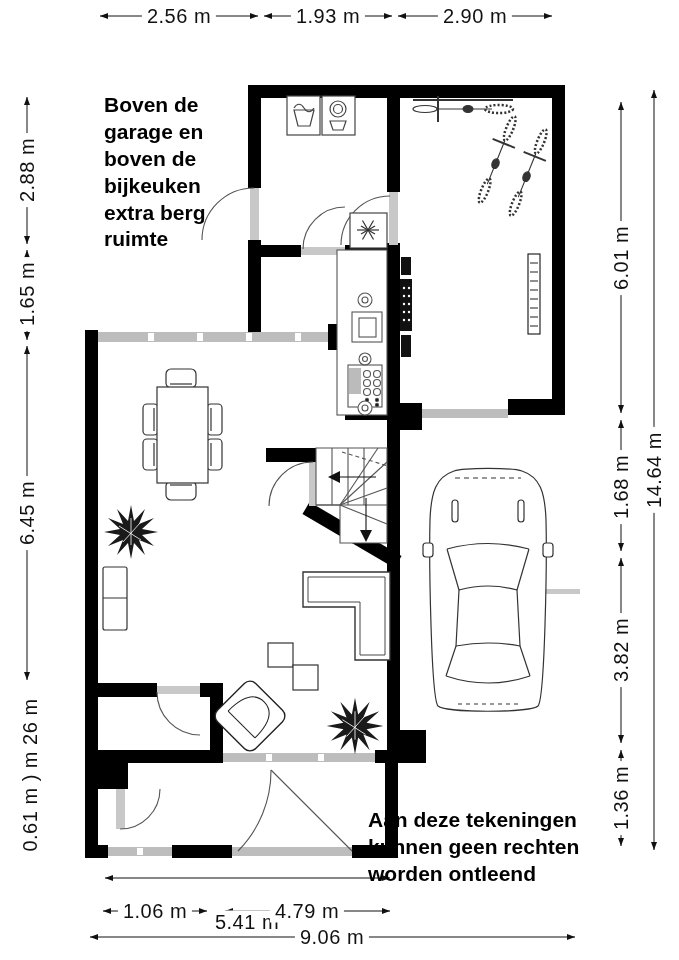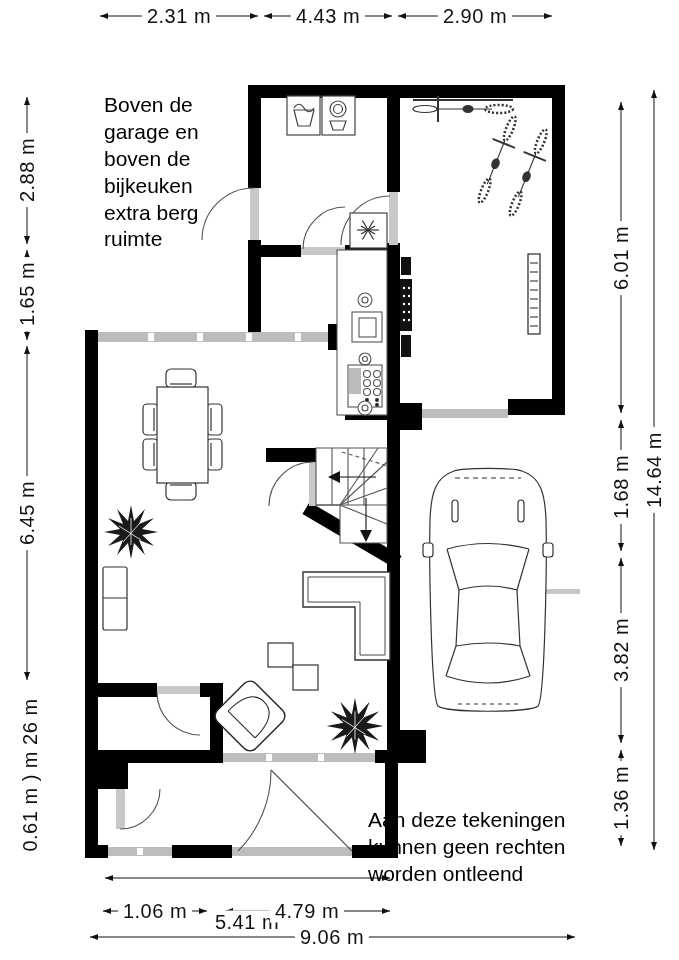--- a/index.html
+++ b/index.html
@@ -9,21 +9,21 @@
     font-family:"Liberation Sans",sans-serif;overflow:hidden;
   }
   .plan-svg{position:absolute;left:0;top:0;}
   .dim{
     position:absolute;transform:translate(-50%,-50%);
     background:#ffffff;padding:0 5px;font-size:20px;color:#111;
     white-space:nowrap;letter-spacing:0.5px;
   }
   .dim.v{transform:translate(-50%,-50%) rotate(-90deg);}
   .note{
-    position:absolute;font-weight:normal;font-size:21px;line-height:1.28;
+    position:absolute;font-weight:bold;font-size:21px;line-height:1.28;
     color:#000;white-space:pre-line;
   }
 </style>
 </head>
 <body>
 
 <div class="plan">
 
 <svg class="plan-svg" width="679" height="960" viewBox="0 0 679 960">
   <defs>
@@ -327,22 +327,22 @@
 garage en
 boven de
 bijkeuken
 extra berg
 ruimte</div>
 
 <div class="note" style="left:368px;top:807px;width:220px">Aan deze tekeningen
 kunnen geen rechten
 worden ontleend</div>
 
-<span class="dim" style="left:179px;top:16px">2.31 m</span>
-<span class="dim" style="left:328px;top:16px">4.43 m</span>
+<span class="dim" style="left:179px;top:16px">2.56 m</span>
+<span class="dim" style="left:328px;top:16px">1.93 m</span>
 <span class="dim" style="left:475px;top:16px">2.90 m</span>
 
 <span class="dim v" style="left:27px;top:170px">2.88 m</span>
 <span class="dim v" style="left:27px;top:294px">1.65 m</span>
 <span class="dim v" style="left:27px;top:513px">6.45 m</span>
 <span class="dim v" style="left:30px;top:775px">0.61 m ) m 26 m</span>
 
 <span class="dim v" style="left:621px;top:258px">6.01 m</span>
 <span class="dim v" style="left:621px;top:487px">1.68 m</span>
 <span class="dim v" style="left:621px;top:650px">3.82 m</span>

